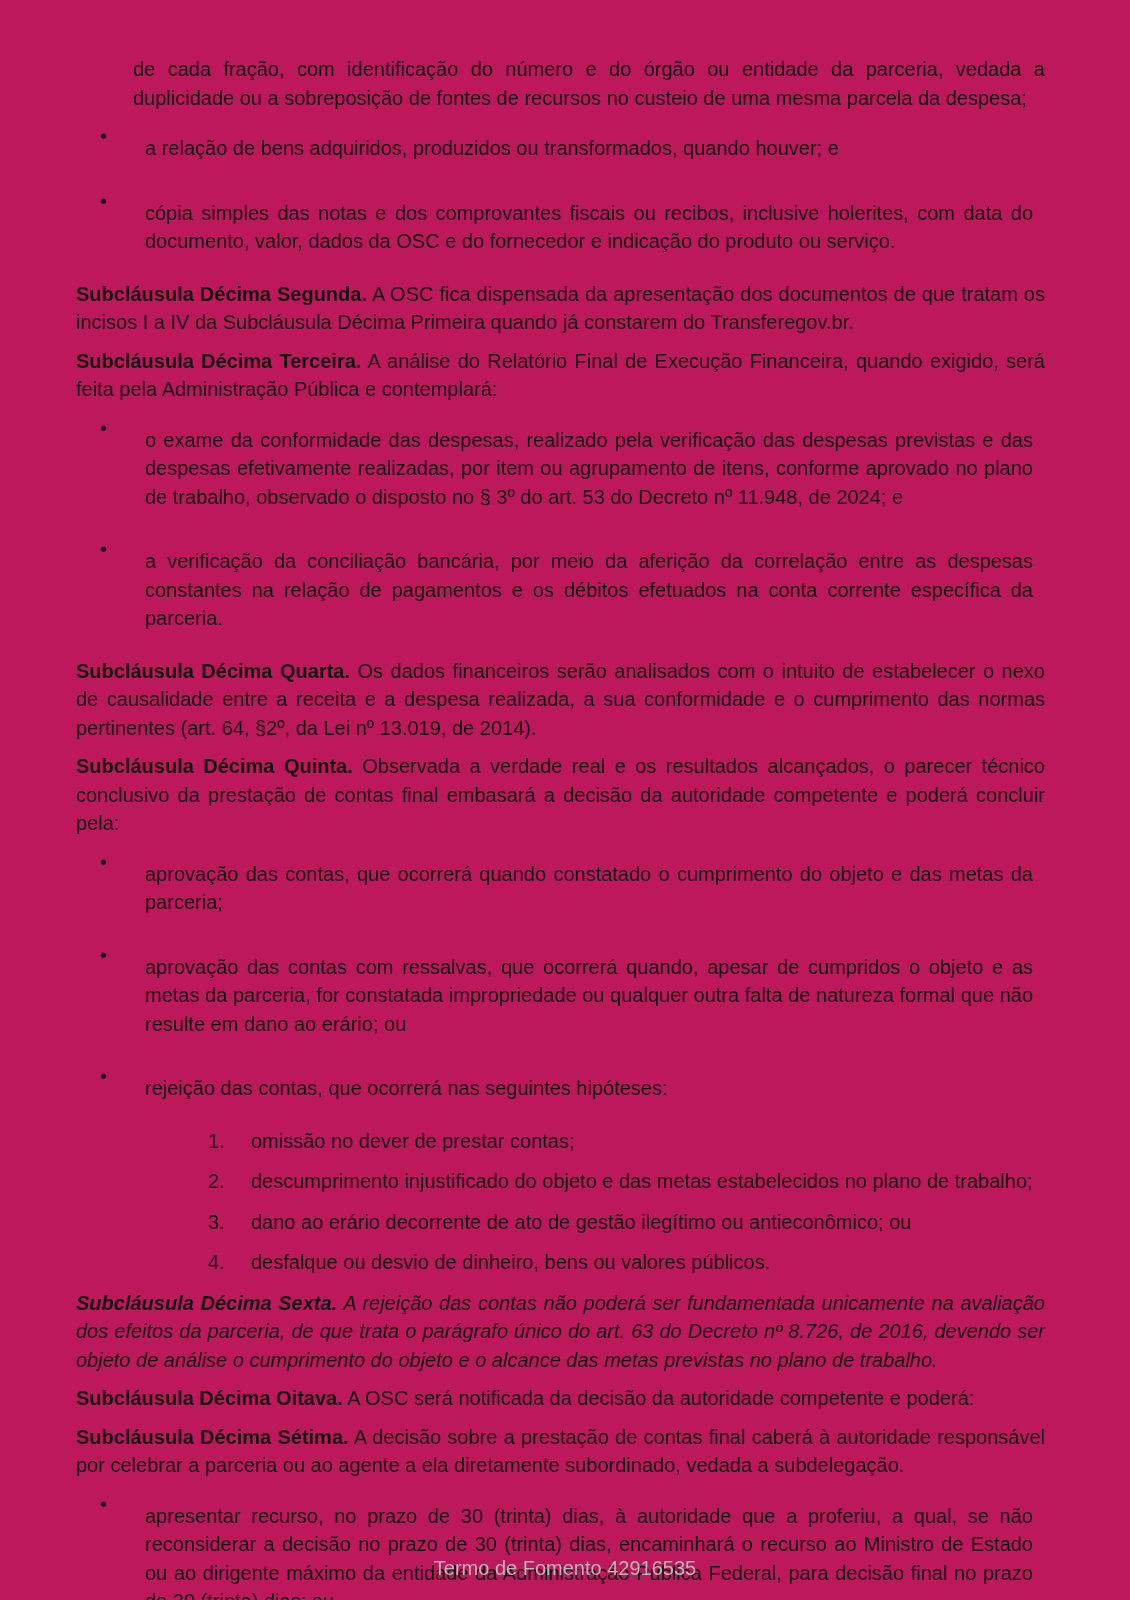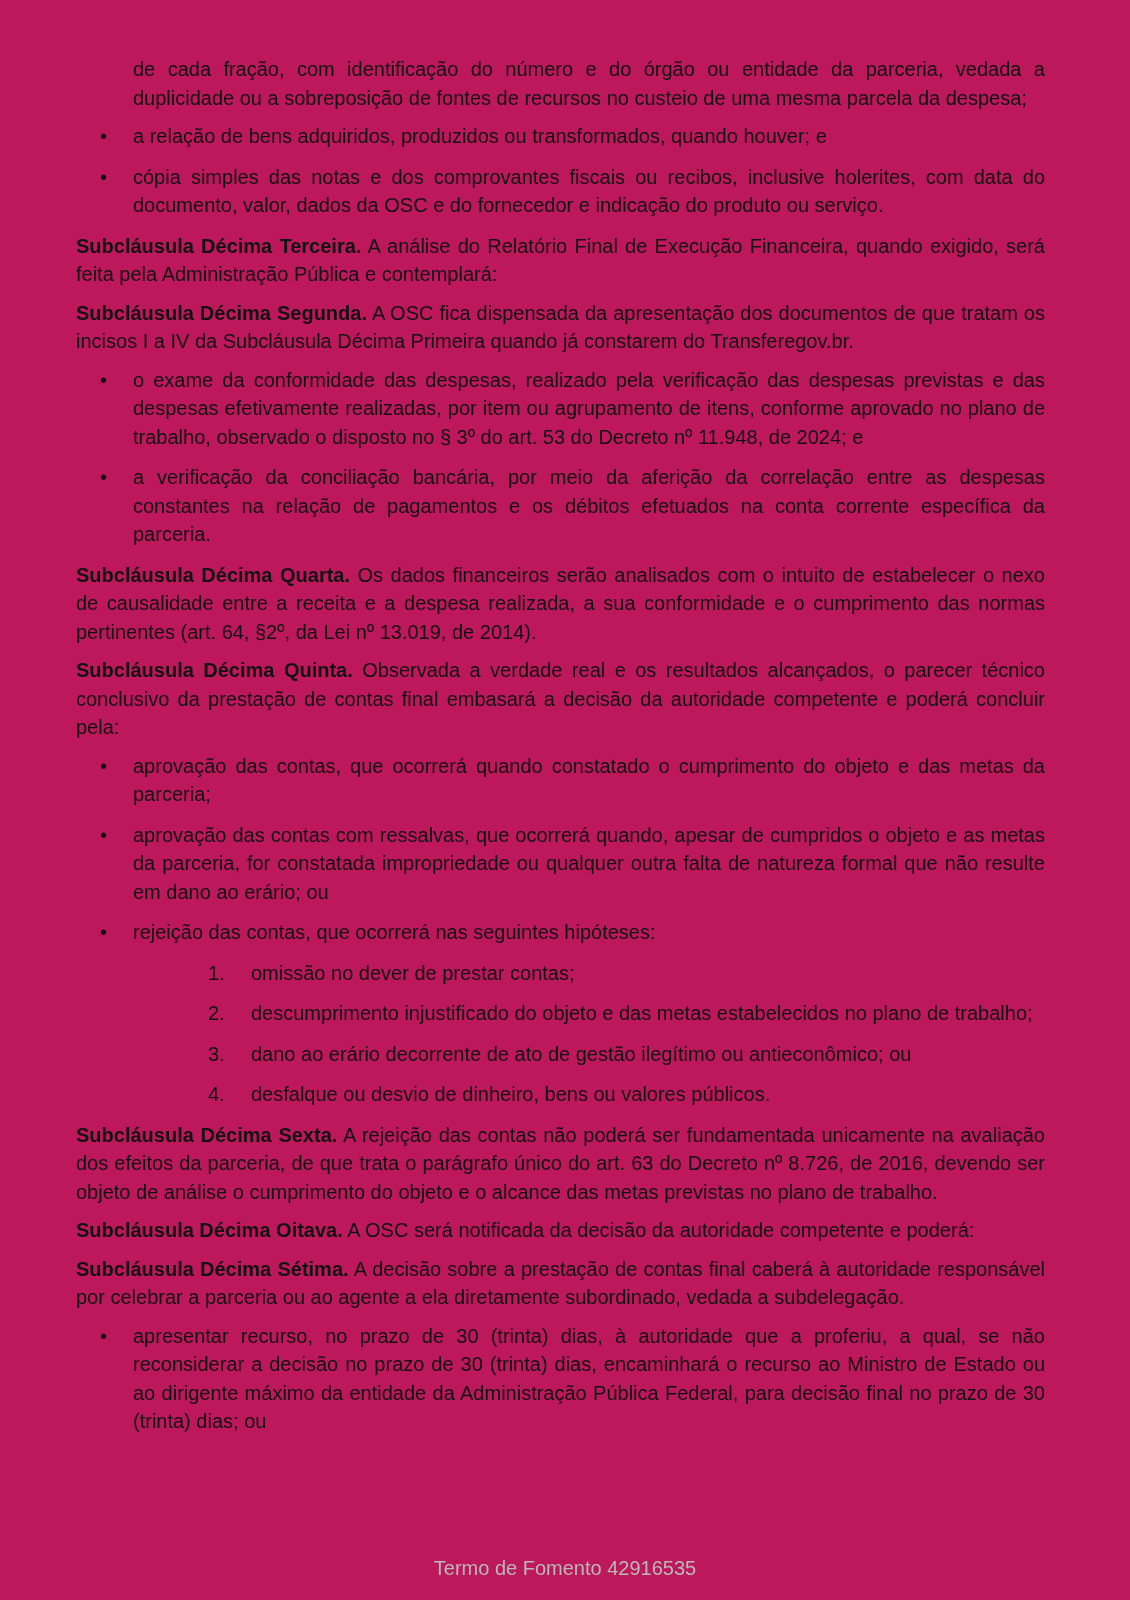--- a/index.html
+++ b/index.html
@@ -42,38 +42,38 @@
     display: flex;
     margin: 0 0 12px 0;
   }
   .bm {
     flex: 0 0 57px;
     box-sizing: border-box;
     padding-left: 24px;
   }
   .bt {
     flex: 1;
-    margin: 0;
+    margin: 12px;
     text-align: justify;
   }
   .ni {
     display: flex;
     margin: 0 0 12px 132px;
   }
   .nm {
     flex: 0 0 43px;
   }
   .nt {
     flex: 1;
     margin: 0;
     text-align: justify;
   }
   .mt10 { margin-top: 10px; }
   .mt12 { margin-top: 12px; }
-  .mt6  { margin-top: 8px; }
+  .mt6  { margin-top: 8px; font-style: italic; }
   .footer {
     position: absolute;
     top: 1556px;
     left: 0;
     width: 100%;
     display: flex;
     justify-content: center;
     gap: 45px;
     color: #b9b9b9;
     font-size: 20px;
@@ -91,23 +91,23 @@
     <div class="li">
       <span class="bm">•</span>
       <p class="bt">a relação de bens adquiridos, produzidos ou transformados, quando houver; e</p>
     </div>
 
     <div class="li">
       <span class="bm">•</span>
       <p class="bt">cópia simples das notas e dos comprovantes fiscais ou recibos, inclusive holerites, com data do documento, valor, dados da OSC e do fornecedor e indicação do produto ou serviço.</p>
     </div>
 
+    <p class="p"><b class="lead">Subcláusula Décima Segunda.</b><span> A OSC fica dispensada da apresentação dos documentos de que tratam os incisos I a IV da Subcláusula Décima Primeira quando já constarem do Transferegov.br.</span></p>
+
     <p class="p"><b class="lead">Subcláusula Décima Terceira.</b><span> A análise do Relatório Final de Execução Financeira, quando exigido, será feita pela Administração Pública e contemplará:</span></p>
-
-    <p class="p"><b class="lead">Subcláusula Décima Segunda.</b><span> A OSC fica dispensada da apresentação dos documentos de que tratam os incisos I a IV da Subcláusula Décima Primeira quando já constarem do Transferegov.br.</span></p>
 
     <div class="li mt10">
       <span class="bm">•</span>
       <p class="bt">o exame da conformidade das despesas, realizado pela verificação das despesas previstas e das despesas efetivamente realizadas, por item ou agrupamento de itens, conforme aprovado no plano de trabalho, observado o disposto no § 3º do art. 53 do Decreto nº 11.948, de 2024; e</p>
     </div>
 
     <div class="li">
       <span class="bm">•</span>
       <p class="bt">a verificação da conciliação bancária, por meio da aferição da correlação entre as despesas constantes na relação de pagamentos e os débitos efetuados na conta corrente específica da parceria.</p>
     </div>

